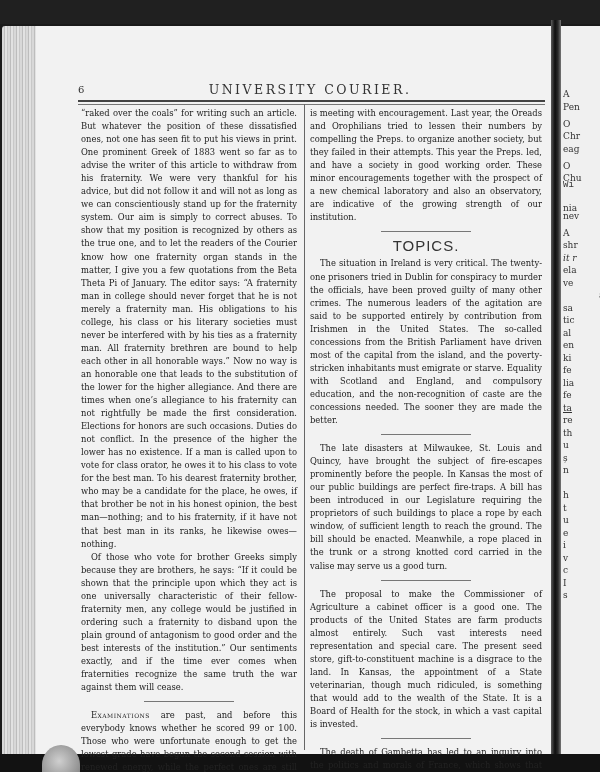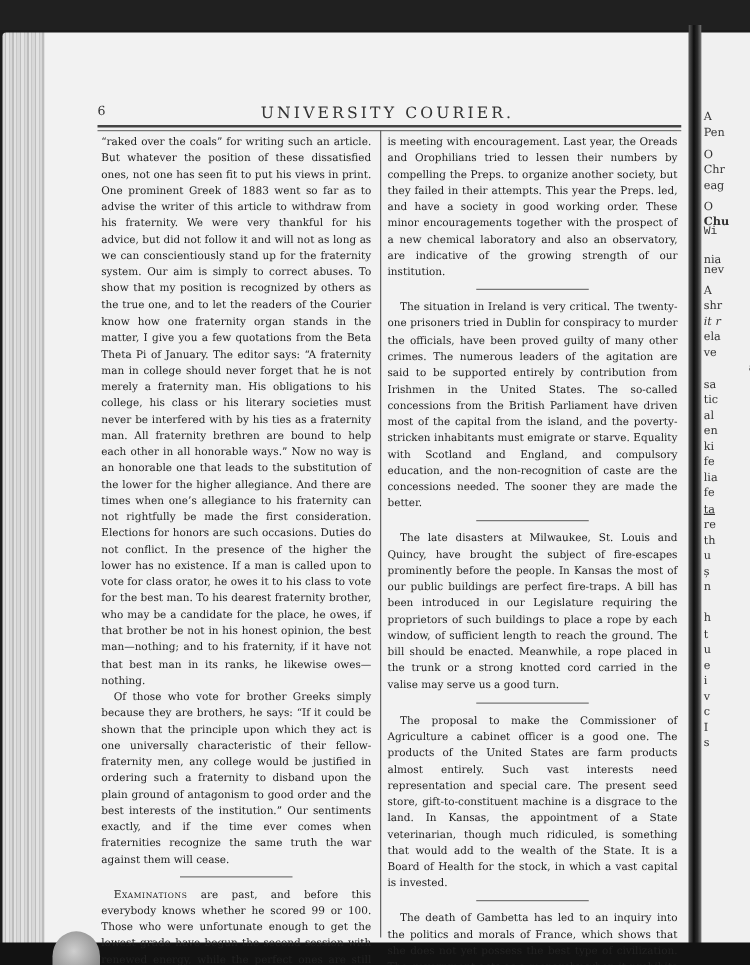--- a/index.html
+++ b/index.html
@@ -65,21 +65,21 @@
 <div class="page-edges"></div>
 <div class="page"></div>
 <div class="gutter"></div>
 <div class="next-page" id="next-page">
     <span class="frag" style="top: 62px;">A</span>
     <span class="frag" style="top: 74.5px;">Pen</span>
     <span class="frag" style="top: 91.5px;">O</span>
     <span class="frag" style="top: 104px;">Chr</span>
     <span class="frag" style="top: 116.5px;">eag</span>
     <span class="frag" style="top: 133.5px;">O</span>
-    <span class="frag" style="top: 146px; font-weight: bold;">Chu</span>
+    <span class="frag" style="top: 146px;">Chu</span>
     <span class="frag" style="top: 176px;">nia</span>
     <span class="frag" style="top: 153px; font-family: Liberation Mono, monospace;">Wi</span>
     <span class="frag" style="top: 183.5px;">nev</span>
     <span class="frag" style="top: 200.5px;">A</span>
     <span class="frag" style="top: 213px;">shr</span>
     <span class="frag" style="top: 225.5px; font-style: italic;">it r</span>
     <span class="frag" style="top: 238px;">ela</span>
     <span class="frag" style="top: 250.5px;">ve</span>
     <span class="frag" style="top: 263px; margin-left: 36px;">an</span>
     <span class="frag" style="top: 275.5px;">sa</span>
@@ -121,20 +121,21 @@
 <div class="col col-left">
   <p>“raked over the coals” for writing such an article. But whatever the position of these dissatisfied ones, not one has seen fit to put his views in print. One prominent Greek of 1883 went so far as to advise the writer of this article to withdraw from his fraternity. We were very thankful for his advice, but did not follow it and will not as long as we can conscientiously stand up for the fraternity system. Our aim is simply to correct abuses. To show that my position is recognized by others as the true one, and to let the readers of the Courier know how one fraternity organ stands in the matter, I give you a few quotations from the Beta Theta Pi of January. The editor says: “A fraternity man in college should never forget that he is not merely a fraternity man. His obligations to his college, his class or his literary societies must never be interfered with by his ties as a fraternity man. All fraternity brethren are bound to help each other in all honorable ways.” Now no way is an honorable one that leads to the substitution of the lower for the higher allegiance. And there are times when one’s allegiance to his fraternity can not rightfully be made the first consideration. Elections for honors are such occasions. Duties do not conflict. In the presence of the higher the lower has no existence. If a man is called upon to vote for class orator, he owes it to his class to vote for the best man. To his dearest fraternity brother, who may be a candidate for the place, he owes, if that brother be not in his honest opinion, the best man—nothing; and to his fraternity, if it have not that best man in its ranks, he likewise owes—nothing.</p>
   <p class="ind">Of those who vote for brother Greeks simply because they are brothers, he says: “If it could be shown that the principle upon which they act is one universally characteristic of their fellow-fraternity men, any college would be justified in ordering such a fraternity to disband upon the plain ground of antagonism to good order and the best interests of the institution.” Our sentiments exactly, and if the time ever comes when fraternities recognize the same truth the war against them will cease.</p>
   <div class="divider"></div>
   <p class="ind"><span class="sc">Examinations</span><span> are past, and before this everybody knows whether he scored 99 or 100. Those who were unfortunate enough to get the lowest grade have begun the second session with renewed energy, while the perfect ones are still trying to remain so. From this, we predict that the coming work of this session will be the best of any year. Everything is encouraging. It is true we are called upon to chronicle the death of the “Social Science Club,” yet we count two more societies than last year. If these new ones intruded upon those already organized, we would consider them injuries instead of helps. But their work is in a field entirely their own. The Engineering Society is doing a good work, and is already a permanent organization. Its sessions are not only interesting to those contemplating the work of engineers, but to all who wish to learn substantial facts. The alumni of K. S. U. who are now in the field take a deep interest in the society and a few have furnished articles for it. The Preparatory Society</span></p>
 </div>
 
 <div class="col col-right">
   <p>is meeting with encouragement. Last year, the Oreads and Orophilians tried to lessen their numbers by compelling the Preps. to organize another society, but they failed in their attempts. This year the Preps. led, and have a society in good working order. These minor encouragements together with the prospect of a new chemical laboratory and also an observatory, are indicative of the growing strength of our institution.</p>
   <div class="divider"></div>
+  <h2 class="section-head">TOPICS.</h2>
   <p class="ind">The situation in Ireland is very critical. The twenty-one prisoners tried in Dublin for conspiracy to murder the officials, have been proved guilty of many other crimes. The numerous leaders of the agitation are said to be supported entirely by contribution from Irishmen in the United States. The so-called concessions from the British Parliament have driven most of the capital from the island, and the poverty-stricken inhabitants must emigrate or starve. Equality with Scotland and England, and compulsory education, and the non-recognition of caste are the concessions needed. The sooner they are made the better.</p>
   <div class="divider"></div>
   <p class="ind">The late disasters at Milwaukee, St. Louis and Quincy, have brought the subject of fire-escapes prominently before the people. In Kansas the most of our public buildings are perfect fire-traps. A bill has been introduced in our Legislature requiring the proprietors of such buildings to place a rope by each window, of sufficient length to reach the ground. The bill should be enacted. Meanwhile, a rope placed in the trunk or a strong knotted cord carried in the valise may serve us a good turn.</p>
   <div class="divider"></div>
   <p class="ind">The proposal to make the Commissioner of Agriculture a cabinet officer is a good one. The products of the United States are farm products almost entirely. Such vast interests need representation and special care. The present seed store, gift-to-constituent machine is a disgrace to the land. In Kansas, the appointment of a State veterinarian, though much ridiculed, is something that would add to the wealth of the State. It is a Board of Health for the stock, in which a vast capital is invested.</p>
   <div class="divider"></div>
   <p class="ind">The death of Gambetta has led to an inquiry into the politics and morals of France, which shows that she does not yet possess the best type of civilization. The government acts as a monarchy when it prohibits the free speech of Prince Jerome and of Krapotine. Wrong action must be prohibited everywhere, but to prevent even wrong discussions of any question shows that it believed that the good sense of the people cannot be trusted.</p>
 
 </div>
 

